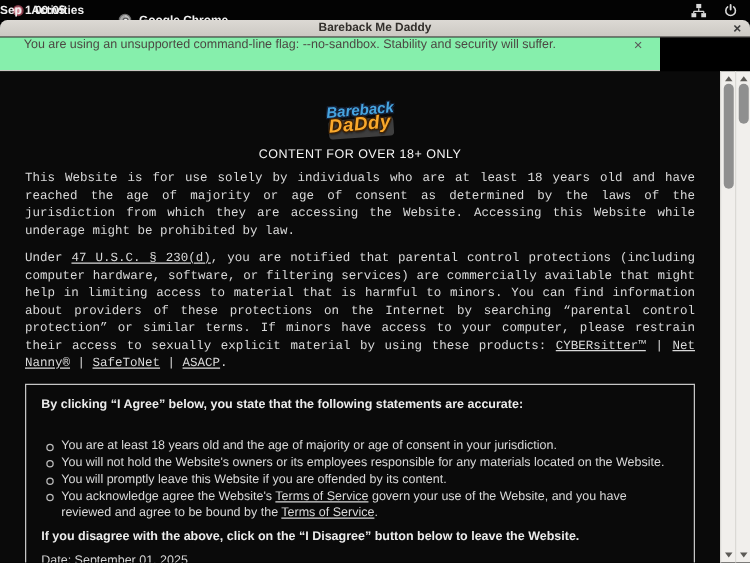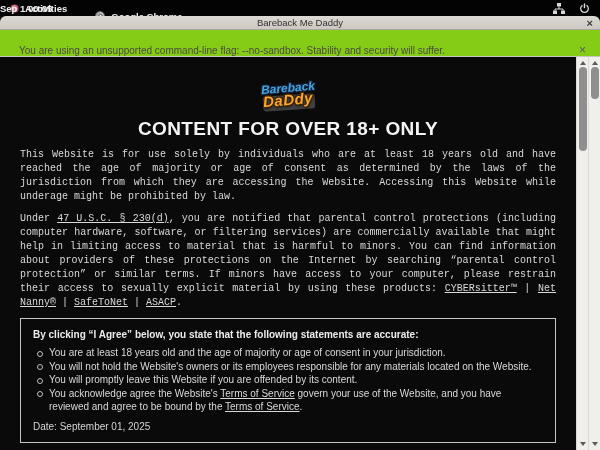--- a/index.html
+++ b/index.html
@@ -20,52 +20,52 @@
   .chrome-icon::after { content:''; position:absolute; left:2px; top:2px; width:3px; height:3px;
                  border-radius:50%; background:#efefef; border:1px solid #5c5c5c; }
   .topbar-clock { position:absolute; left:0; right:0; text-align:left; pointer-events:none; }
   .topbar-right { margin-left:auto; display:flex; align-items:center; gap:14px; padding-right:10px; }
   .tray-icon { display:inline-flex; }
 
   
   .titlebar { position:absolute; top:16px; left:0; width:600px; height:14px;
               background:linear-gradient(#dcd9d4, #ccc9c3); border-radius:6px 6px 0 0;
               border-bottom:1px solid #aaa7a2; display:flex; align-items:center; justify-content:center; }
-  .titlebar-title { font-size:9.5px; font-weight:normal; color:#322f2b; }
+  .titlebar-title { font-size:9.5px; font-weight:bold; color:#322f2b; }
   .titlebar-close { position:absolute; right:7px; top:1px; font-size:11px; font-weight:bold;
                     color:#3c3c3c; line-height:12px; cursor:pointer; }
 
   
-  .infobar { position:absolute; top:30px; left:0; width:600px; height:27px; background:#84cc16;
-             border-bottom:1px solid #c9c6c1; display:flex; align-items:flex-end; padding:0 14px 0 19px; }
+  .infobar { position:absolute; top:30px; left:0; width:528px; height:27px; background:#86efac;
+             border-bottom:1px solid #c9c6c1; display:flex; align-items:flex-start; padding:0 14px 0 19px; }
   .infobar-msg { font-size:10px; color:#4c4843; }
   .infobar-close { margin-left:auto; font-size:12px; color:#5a5a5a; cursor:pointer; line-height:12px; }
 
   
   .content { position:absolute; top:57px; left:0; width:600px; height:393px; background:#0a0a0a; overflow:hidden; }
   .content-inner { width:576px; }
 
   .logo { position:relative; width:90px; height:32px; margin:24px auto 0; text-align:center; }
   .logo-shadow { position:absolute; left:20px; top:14px; width:52px; height:15px; background:#3f3f3f;
                  border-radius:3px; transform:rotate(-4deg); }
   .logo-line1, .logo-line2 { position:absolute; left:0; right:0; font-weight:bold; font-style:italic; }
   .logo-line1 { top:0; font-size:12px; color:var(--logo-blue,#46a4e0); transform:rotate(-5deg);
     text-shadow:-1px -1px 0 #16243c,1px -1px 0 #16243c,-1px 1px 0 #16243c,1px 1px 0 #16243c; }
   .logo-line2 { top:10px; font-size:15px; letter-spacing:.5px; color:var(--logo-orange,#f9a82b); transform:rotate(-5deg);
     text-shadow:-1px -1px 0 #3c2208,1px -1px 0 #3c2208,-1px 1px 0 #3c2208,1px 1px 0 #3c2208,0 2px 2px rgba(0,0,0,.6); }
 
-  .page-heading { margin-top:5px; text-align:center; font-size:19px; font-weight:700;
+  .page-heading { margin-top:5px; text-align:center; font-size:10px; font-weight:400;
                   letter-spacing:.4px; color:#f4f4f4; }
   .para { margin:8px 20px 0; text-align:justify; font-size:10px; line-height:14px; color:#d9d9d9;font-family:Liberation Mono, monospace; }
   .para a, .agree-box a { color:#d9d9d9; text-decoration:underline; cursor:pointer; }
 
   .agree-box { margin:8px 20px 0; border:1px solid #c6c6c6; padding:9px 12px; color:#d9d9d9;
                font-size:10px; }
   .box-intro, .box-outro { font-weight:bold; color:#ececec; line-height:13px; }
-  .agree-box ul { list-style:none; margin-top:5px; }
+  .agree-box ul { list-style:none; margin-top:20px; }
   .agree-box li { position:relative; padding-left:16px; line-height:13.5px; }
   .agree-box li::before { content:''; position:absolute; left:4px; top:4.5px; width:4px; height:4px;
                           border:1px solid #bdbdbd; border-radius:50%; }
   .box-outro { margin-top:5px; }
   .box-date { margin-top:7px; line-height:12px; color:#d5d5d5; }
 
   .btn-row { margin-top:9px; display:flex; justify-content:center; gap:18px; }
   .btn { height:44px; font-family:inherit; font-size:13px; font-weight:bold; letter-spacing:1px;
          color:#fff; padding:0 14px; cursor:pointer; }
   .btn-agree { background:var(--agree-green,#2eb62d); border:none; }
@@ -146,20 +146,21 @@
       <p class="para"><span>Under </span><a>47 U.S.C. § 230(d)</a><span>, you are notified that parental control protections (including computer hardware, software, or filtering services) are commercially available that might help in limiting access to material that is harmful to minors. You can find information about providers of these protections on the Internet by searching “parental control protection” or similar terms. If minors have access to your computer, please restrain their access to sexually explicit material by using these products: </span><a>CYBERsitter™</a><span> | </span><a>Net Nanny®</a><span> | </span><a>SafeToNet</a><span> | </span><a>ASACP</a><span>.</span></p>
 
       <div class="agree-box">
         <div class="box-intro">By clicking “I Agree” below, you state that the following statements are accurate:</div>
         <ul>
           <li>You are at least 18 years old and the age of majority or age of consent in your jurisdiction.</li>
           <li>You will not hold the Website's owners or its employees responsible for any materials located on the Website.</li>
           <li>You will promptly leave this Website if you are offended by its content.</li>
           <li><span>You acknowledge agree the Website's </span><a>Terms of Service</a><span> govern your use of the Website, and you have reviewed and agree to be bound by the </span><a>Terms of Service</a><span>.</span></li>
         </ul>
+        <div class="box-outro">If you disagree with the above, click on the “I Disagree” button below to leave the Website.</div>
         <div class="box-date">Date: September 01, 2025</div>
       </div>
 
       <div class="btn-row">
         <button class="btn btn-agree">I AGREE</button>
         <button class="btn btn-disagree">I DISAGREE</button>
       </div>
 
     </div>
   </div>

